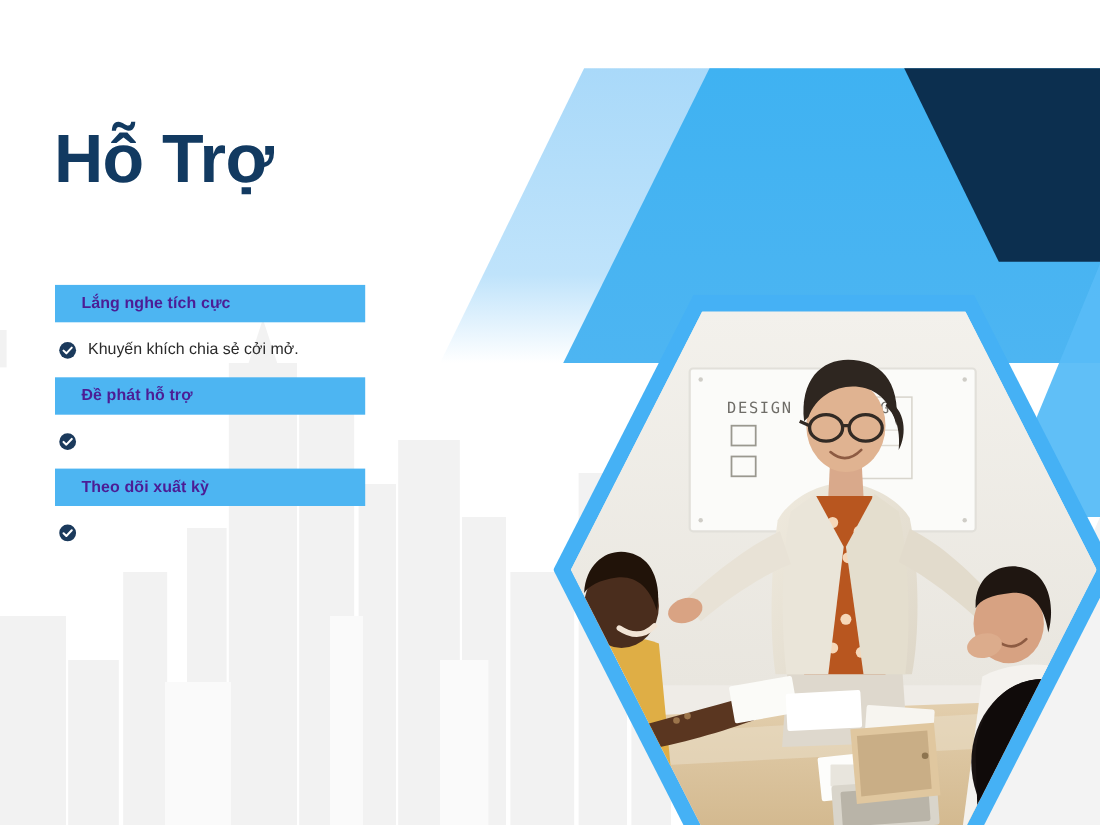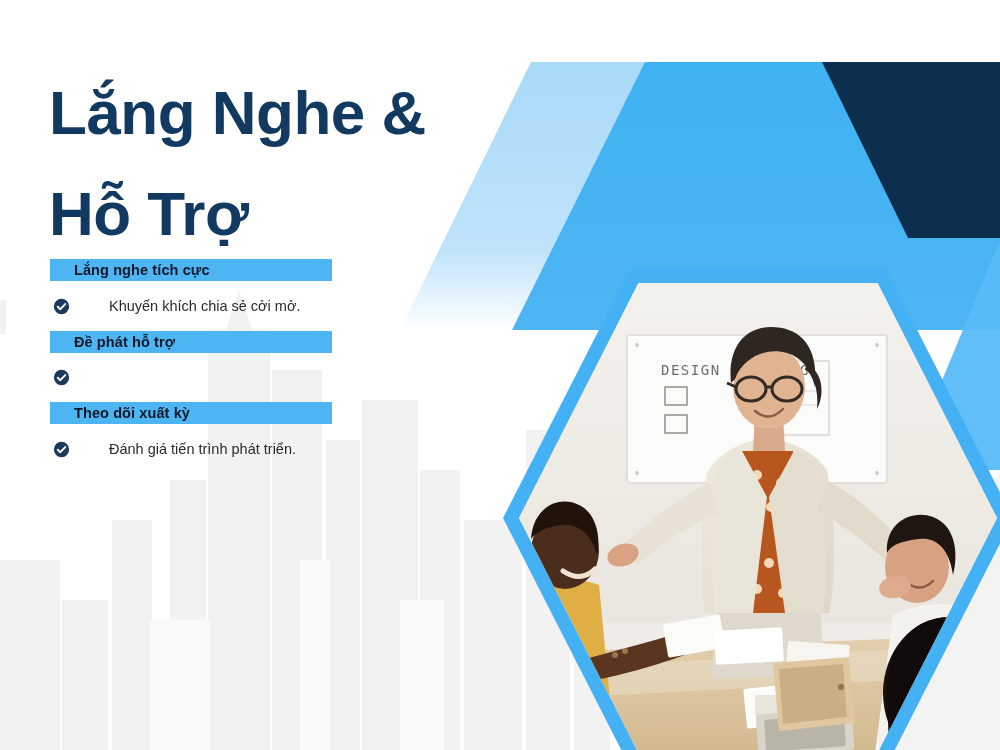--- a/index.html
+++ b/index.html
@@ -62,26 +62,26 @@
   
   .list {
     position:absolute;
     left:50px; top:259px;
     width:290px;
     z-index:5;
   }
   .block { margin-bottom:12px; }
   .bar {
     width:282px;
-    height:22px;
+    height:34px;
     background:#4db5f2;
     display:flex;
     align-items:center;
     padding-left:24px;
-    color:#0f172a;
+    color:#4c1d95;
     font-size:14.5px;
     font-weight:bold;
     letter-spacing:0.1px;
   }
   .bullet {
     display:flex;
     align-items:center;
     margin-top:16px;
     margin-bottom:16px;
     padding-left:0px;
@@ -91,21 +91,20 @@
     width:17px; height:17px;
     margin-right:10px;
     margin-left:3px;
   }
   .check-icon svg { display:block; width:17px; height:17px; }
   .bullet-text {
     color:#2a2a2a;
     font-size:14.5px;
     line-height:1.25;
     white-space:nowrap;
-    margin-left:29px;
   }
 </style>
 </head>
 <body>
 
 <div id="slide">
 
   <svg class="skyline" viewBox="0 0 1000 750" preserveAspectRatio="none" aria-hidden="true">
     <g fill="#f2f2f2">
       <rect x="0" y="560" width="60" height="190"></rect>
@@ -271,21 +270,20 @@
         <rect x="246" y="434" width="80" height="32" rx="2" fill="#b9b4a8" transform="rotate(-4 286 450)"></rect>
 
         <path d="M254 380 L330 374 L336 440 L260 448 Z" fill="#e0c79f"></path>
         <path d="M260 386 L324 381 L328 434 L264 441 Z" fill="#c9ae86"></path>
         <circle cx="322" cy="404" r="3" fill="#8e7550"></circle>
       </svg>
     </div>
   </div>
 
   <h1 class="title">
-    <span>Lắng Nghe &amp;</span>
     <span class="l2">Hỗ Trợ</span>
   </h1>
 
   <div class="list">
 
     <div class="block">
       <div class="bar">
         <span>Lắng nghe tích cực</span>
       </div>
       <div class="bullet">
@@ -318,18 +316,17 @@
       <div class="bar">
         <span>Theo dõi xuất kỳ</span>
       </div>
       <div class="bullet">
         <span class="check-icon">
           <svg viewBox="0 0 20 20" aria-hidden="true">
             <circle cx="10" cy="10" r="9" fill="#1b3a5c"></circle>
             <path d="M5.6 10.3 L8.6 13.2 L14.4 7.1" stroke="#ffffff" stroke-width="2.2" fill="none" stroke-linecap="round" stroke-linejoin="round"></path>
           </svg>
         </span>
-        <span class="bullet-text">Đánh giá tiến trình phát triển.</span>
       </div>
     </div>
 
   </div>
 </div>
 
 </body></html>

